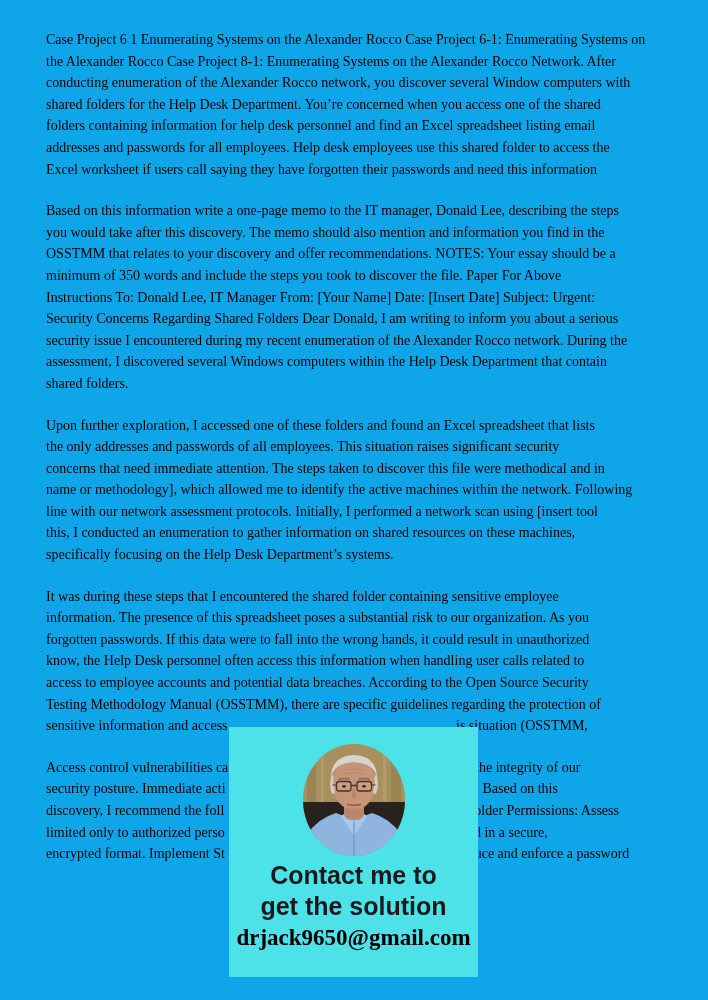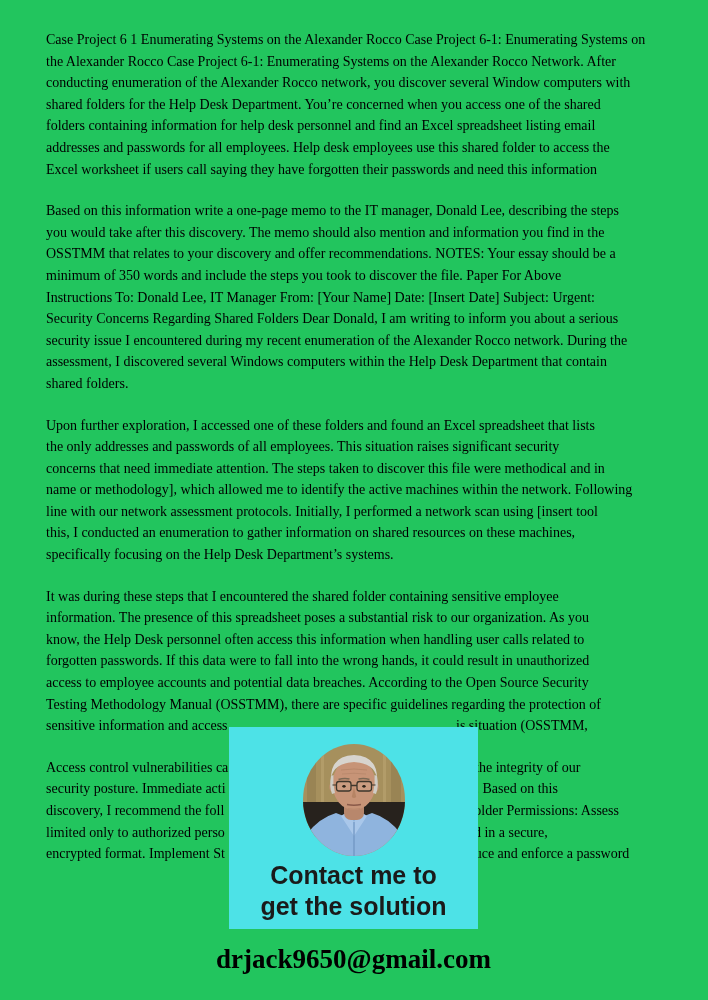--- a/index.html
+++ b/index.html
@@ -1,19 +1,19 @@
 <!DOCTYPE html>
 <html><head>
 <meta charset="utf-8">
 <style>
   html,body { margin:0; padding:0; background:#e9e9e9; }
   .page {
     position:relative;
     width:708px; height:1000px;
-    background:#22c55e;
+    background:#0ea5e9;
     overflow:hidden;
     font-family:"Liberation Serif", serif;
   }
   .doc {
     position:absolute;
     left:46px; top:29px;
     width:622px;
     font-size:14px;
     color:#000000;
   }
@@ -24,21 +24,21 @@
     line-height:21.6px;
     white-space:nowrap;
   }
   .frag-right {
     position:absolute;
     left:410px; top:0;
   }
   .overlay {
     position:absolute;
     left:229px; top:727px;
-    width:249px; height:202px;
+    width:249px; height:250px;
     z-index:10;
     display:flex;
     flex-direction:column;
     align-items:center;
     box-sizing:border-box;
   }
   .photo {
     margin-top:17px;
     width:102px; height:112px;
     flex:0 0 auto;
@@ -47,38 +47,38 @@
     margin-top:4px;
     font-family:"Liberation Sans", sans-serif;
     font-weight:bold;
     font-size:25px;
     line-height:31px;
     text-align:center;
     color:#1a1a1a;
     white-space:nowrap;
   }
   .ov-email {
-    margin-top:23px;
+    margin-top:2px;
     font-family:"Liberation Serif", serif;
     font-weight:bold;
-    font-size:27px;
+    font-size:23px;
     line-height:28px;
     color:#000000;
     white-space:nowrap;
   }
 </style>
 </head>
 <body>
 
 <div class="page">
 
   <div class="doc" id="doc">
       <div class="para">
         <div class="line">Case Project 6 1 Enumerating Systems on the Alexander Rocco Case Project 6-1: Enumerating Systems on</div>
-        <div class="line">the Alexander Rocco Case Project 6-1: Enumerating Systems on the Alexander Rocco Network. After</div>
+        <div class="line">the Alexander Rocco Case Project 8-1: Enumerating Systems on the Alexander Rocco Network. After</div>
         <div class="line">conducting enumeration of the Alexander Rocco network, you discover several Window computers with</div>
         <div class="line">shared folders for the Help Desk Department. You’re concerned when you access one of the shared</div>
         <div class="line">folders containing information for help desk personnel and find an Excel spreadsheet listing email</div>
         <div class="line">addresses and passwords for all employees. Help desk employees use this shared folder to access the</div>
         <div class="line">Excel worksheet if users call saying they have forgotten their passwords and need this information</div>
       </div>
       <div class="para">
         <div class="line">Based on this information write a one-page memo to the IT manager, Donald Lee, describing the steps</div>
         <div class="line">you would take after this discovery. The memo should also mention and information you find in the</div>
         <div class="line">OSSTMM that relates to your discovery and offer recommendations. NOTES: Your essay should be a</div>
@@ -94,22 +94,22 @@
         <div class="line">the only addresses and passwords of all employees. This situation raises significant security</div>
         <div class="line">concerns that need immediate attention. The steps taken to discover this file were methodical and in</div>
         <div class="line">name or methodology], which allowed me to identify the active machines within the network. Following</div>
         <div class="line">line with our network assessment protocols. Initially, I performed a network scan using [insert tool</div>
         <div class="line">this, I conducted an enumeration to gather information on shared resources on these machines,</div>
         <div class="line">specifically focusing on the Help Desk Department’s systems.</div>
       </div>
       <div class="para">
         <div class="line">It was during these steps that I encountered the shared folder containing sensitive employee</div>
         <div class="line">information. The presence of this spreadsheet poses a substantial risk to our organization. As you</div>
+        <div class="line">forgotten passwords. If this data were to fall into the wrong hands, it could result in unauthorized</div>
         <div class="line">know, the Help Desk personnel often access this information when handling user calls related to</div>
-        <div class="line">forgotten passwords. If this data were to fall into the wrong hands, it could result in unauthorized</div>
         <div class="line">access to employee accounts and potential data breaches. According to the Open Source Security</div>
         <div class="line">Testing Methodology Manual (OSSTMM), there are specific guidelines regarding the protection of</div>
         <div class="line"><span class="frag-left">sensitive information and access</span><span class="frag-right">is situation (OSSTMM,</span></div>
       </div>
       <div class="para">
         <div class="line"><span class="frag-left">Access control vulnerabilities ca</span><span class="frag-right">ise the integrity of our</span></div>
         <div class="line"><span class="frag-left">security posture. Immediate acti</span><span class="frag-right">ties. Based on this</span></div>
         <div class="line"><span class="frag-left">discovery, I recommend the foll</span><span class="frag-right">d Folder Permissions: Assess</span></div>
         <div class="line"><span class="frag-left">limited only to authorized perso</span><span class="frag-right">ored in a secure,</span></div>
         <div class="line"><span class="frag-left">encrypted format. Implement St</span><span class="frag-right">roduce and enforce a password</span></div>

